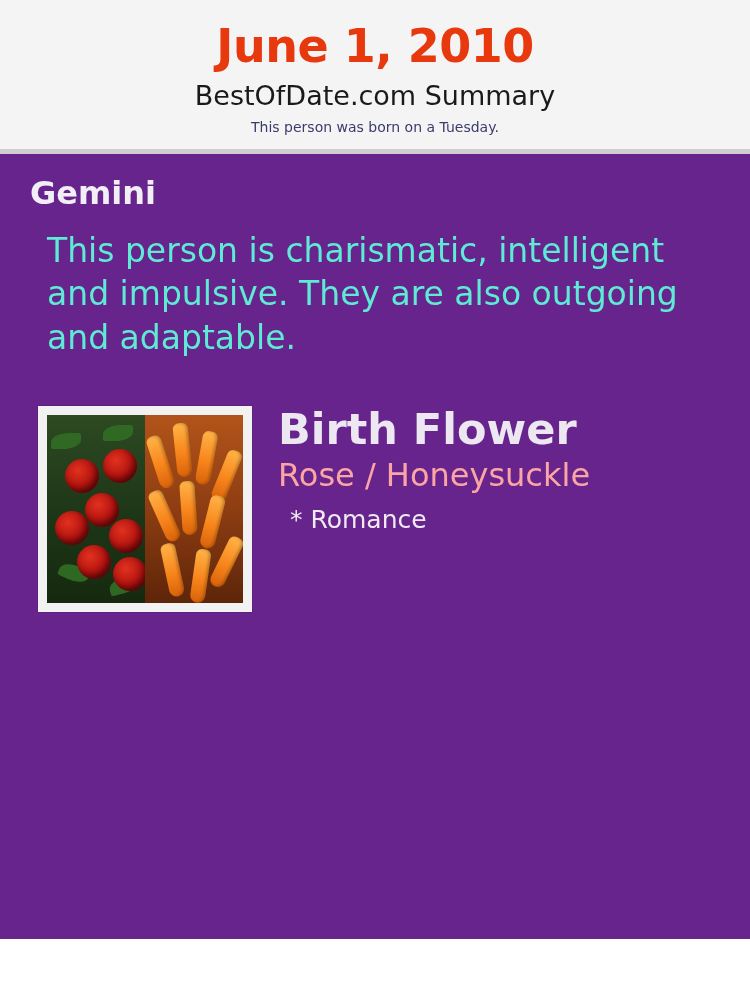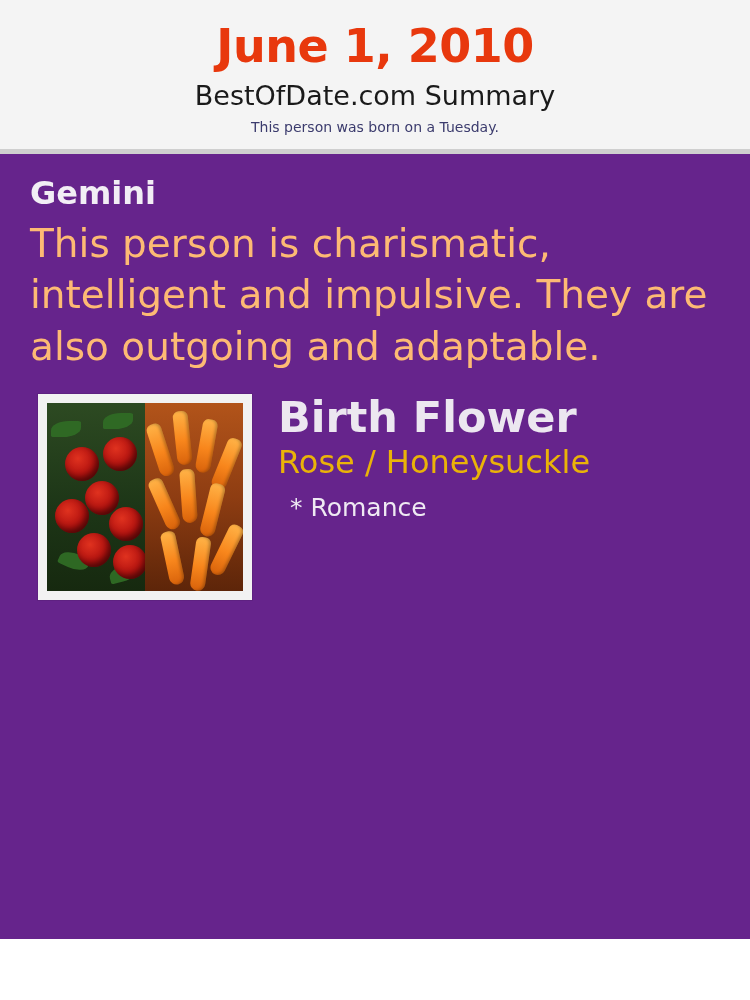--- a/index.html
+++ b/index.html
@@ -60,24 +60,24 @@
     position: relative;
   }
   .sign-title {
     color: #f2eef5;
     font-size: 32px;
     font-weight: bold;
     line-height: 1.1;
     margin: 0 0 6px 0;
   }
   .sign-desc {
-    color: #fdba74;
-    font-size: 39px;
+    color: #5eead4;
+    font-size: 33px;
     line-height: 1.32;
-    margin: 0;
+    margin: 17px;
     max-width: 680px;
   }
 
   
   .stone-section {
     margin-top: 42px;
     position: relative;
     min-height: 230px;
   }
   .stone-text {
@@ -167,21 +167,21 @@
     content: "";
     position: absolute;
     left: 18%; top: 16%;
     width: 50%; height: 40%;
     background: rgba(255,255,255,0.35);
     clip-path: polygon(10% 0%, 100% 18%, 70% 100%, 0% 60%);
   }
 
   
   .flower-section {
-    margin-top: 22px;
+    margin-top: 47px;
     position: relative;
     min-height: 215px;
   }
   .flower-photo {
     position: absolute;
     left: 8px;
     top: 0;
     width: 214px;
     height: 206px;
   }
@@ -233,21 +233,21 @@
     text-align: left;
   }
   .flower-title {
     color: #ece7f0;
     font-size: 43px;
     font-weight: bold;
     line-height: 1.1;
     margin: 8px 0 0 0;
   }
   .flower-sub {
-    color: #eab308;
+    color: #fca5a5;
     font-size: 32px;
     line-height: 1.2;
     margin: 2px 0 6px 0;
   }
   .flower-bullet {
     color: #efeaf3;
     font-size: 25px;
     line-height: 1.25;
     margin: 10px 0 0 12px;
   }

